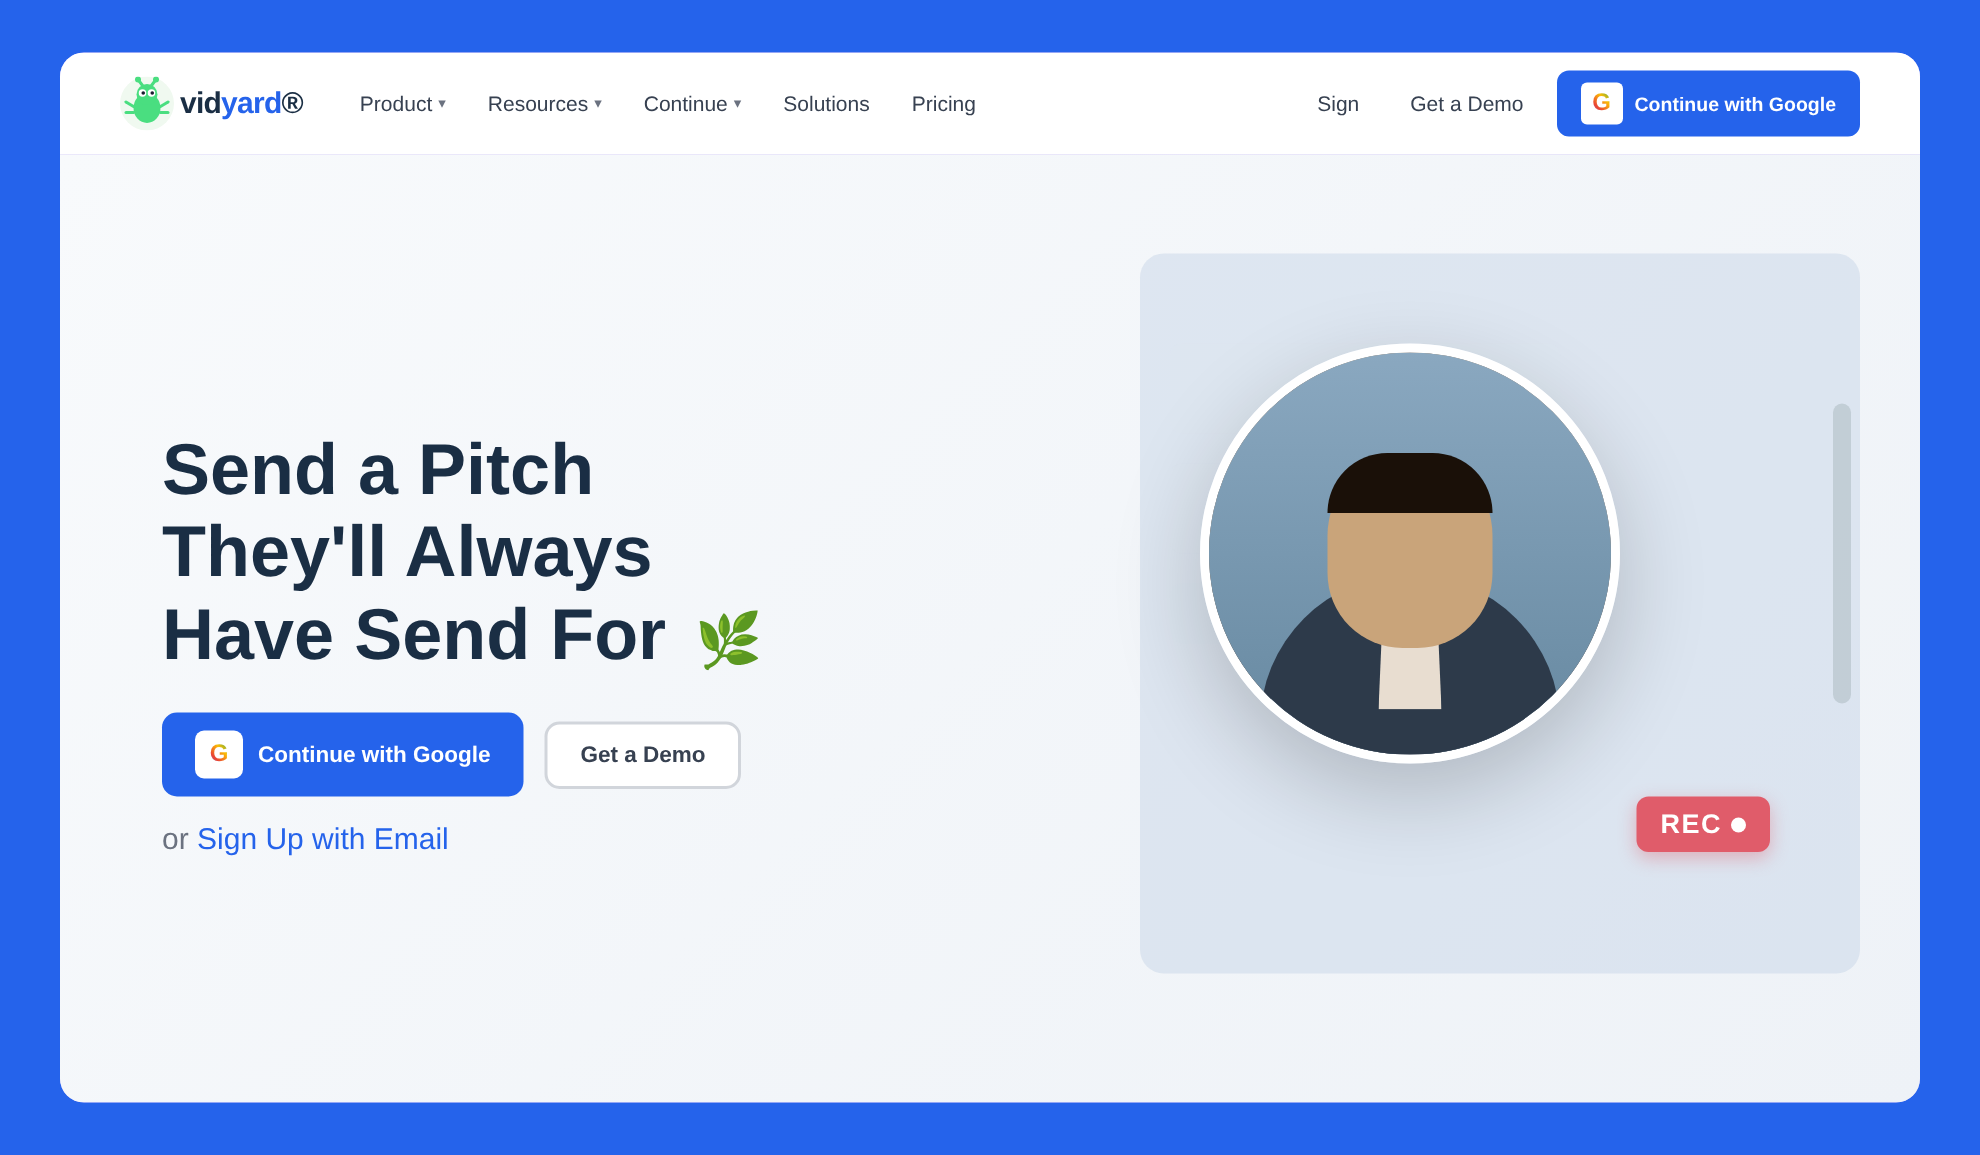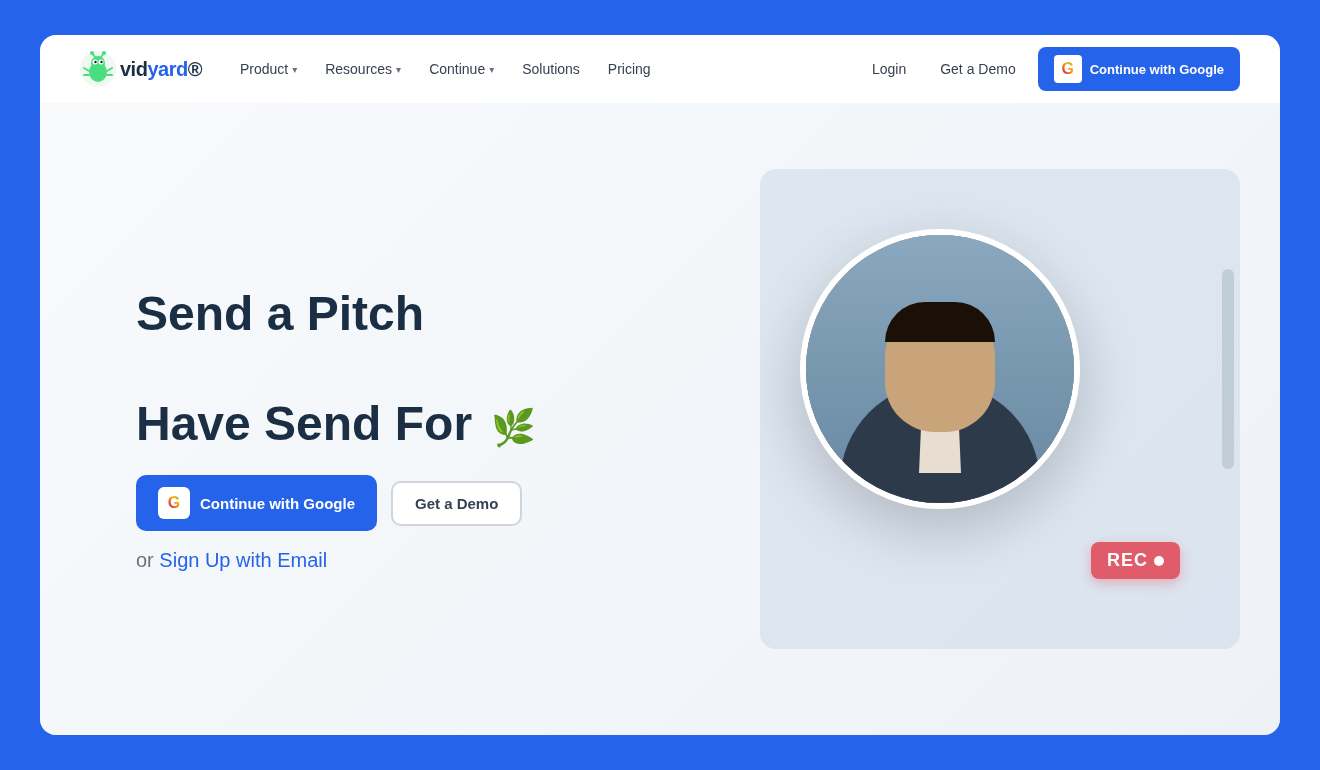--- a/index.html
+++ b/index.html
@@ -117,21 +117,21 @@
     
     .main-content {
       display: flex;
       flex: 1;
       position: relative;
       background: linear-gradient(135deg, #f8fafc 0%, #eef2f7 100%);
       overflow: hidden;
     }
     
     .hero-left {
-      padding: 60px 0 40px 96px;
+      padding: 60px 0 40px 68px;
       max-width: 540px;
       display: flex;
       flex-direction: column;
       justify-content: center;
       z-index: 2;
     }
     .hero-title {
       font-size: 48px;
       font-weight: 800;
       color: #1a2e44;
@@ -283,21 +283,21 @@
       left: 50%;
       transform: translateX(-50%);
       width: 70px;
       height: 80px;
       background: #e8ddd0;
       clip-path: polygon(25% 0%, 75% 0%, 80% 100%, 20% 100%);
     }
     
     .rec-badge {
       position: absolute;
-      bottom: 110px;
+      bottom: 121px;
       right: 80px;
       background: #e05c6a;
       color: #fff;
       font-weight: 800;
       font-size: 18px;
       padding: 8px 16px;
       border-radius: 8px;
       display: flex;
       align-items: center;
       gap: 6px;
@@ -368,37 +368,37 @@
       </div>
       <div class="nav-item">
         <span>Solutions</span>
       </div>
       <div class="nav-item">
         <span>Pricing</span>
       </div>
     </div>
 
     <div class="nav-right">
-      <span class="nav-login">Login</span>
+      <span class="nav-login">Sign</span>
       <span class="nav-demo">Get a Demo</span>
       <button class="nav-google-btn">
         <div class="google-icon-nav">
           <span class="g-letter">G</span>
         </div>
         <span>Continue with Google</span>
       </button>
     </div>
   </nav>
 
   <div class="main-content">
 
     <div class="hero-left">
       <h1 class="hero-title">
         <span>Send a Pitch</span><br>
-        <br>
+        <span>They'll Always</span><br>
         <span>Have Send For</span>
         <span class="leaves-icon">🌿</span>
       </h1>
 
       <div class="hero-buttons">
         <button class="btn-google">
           <div class="google-icon-btn">
             <span class="g-letter">G</span>
           </div>
           <span>Continue with Google</span>

